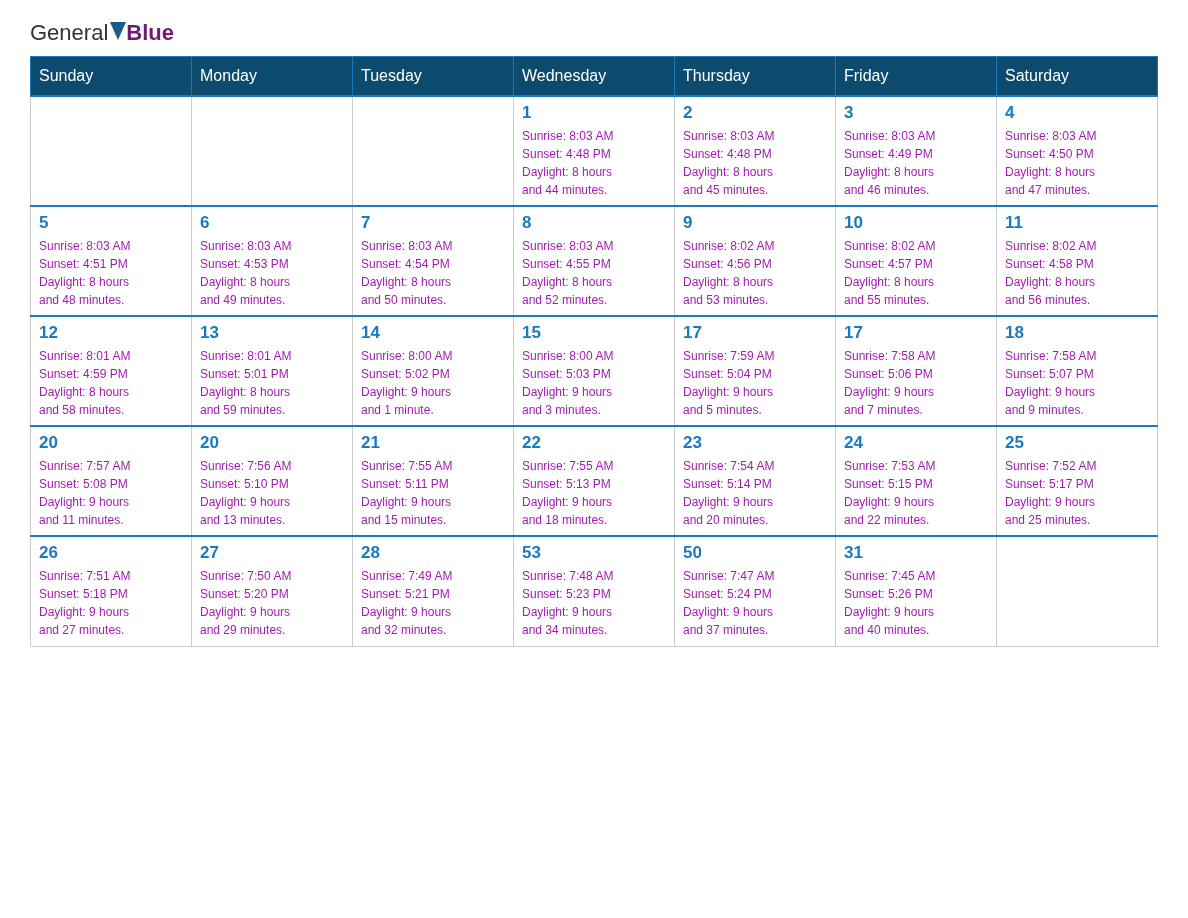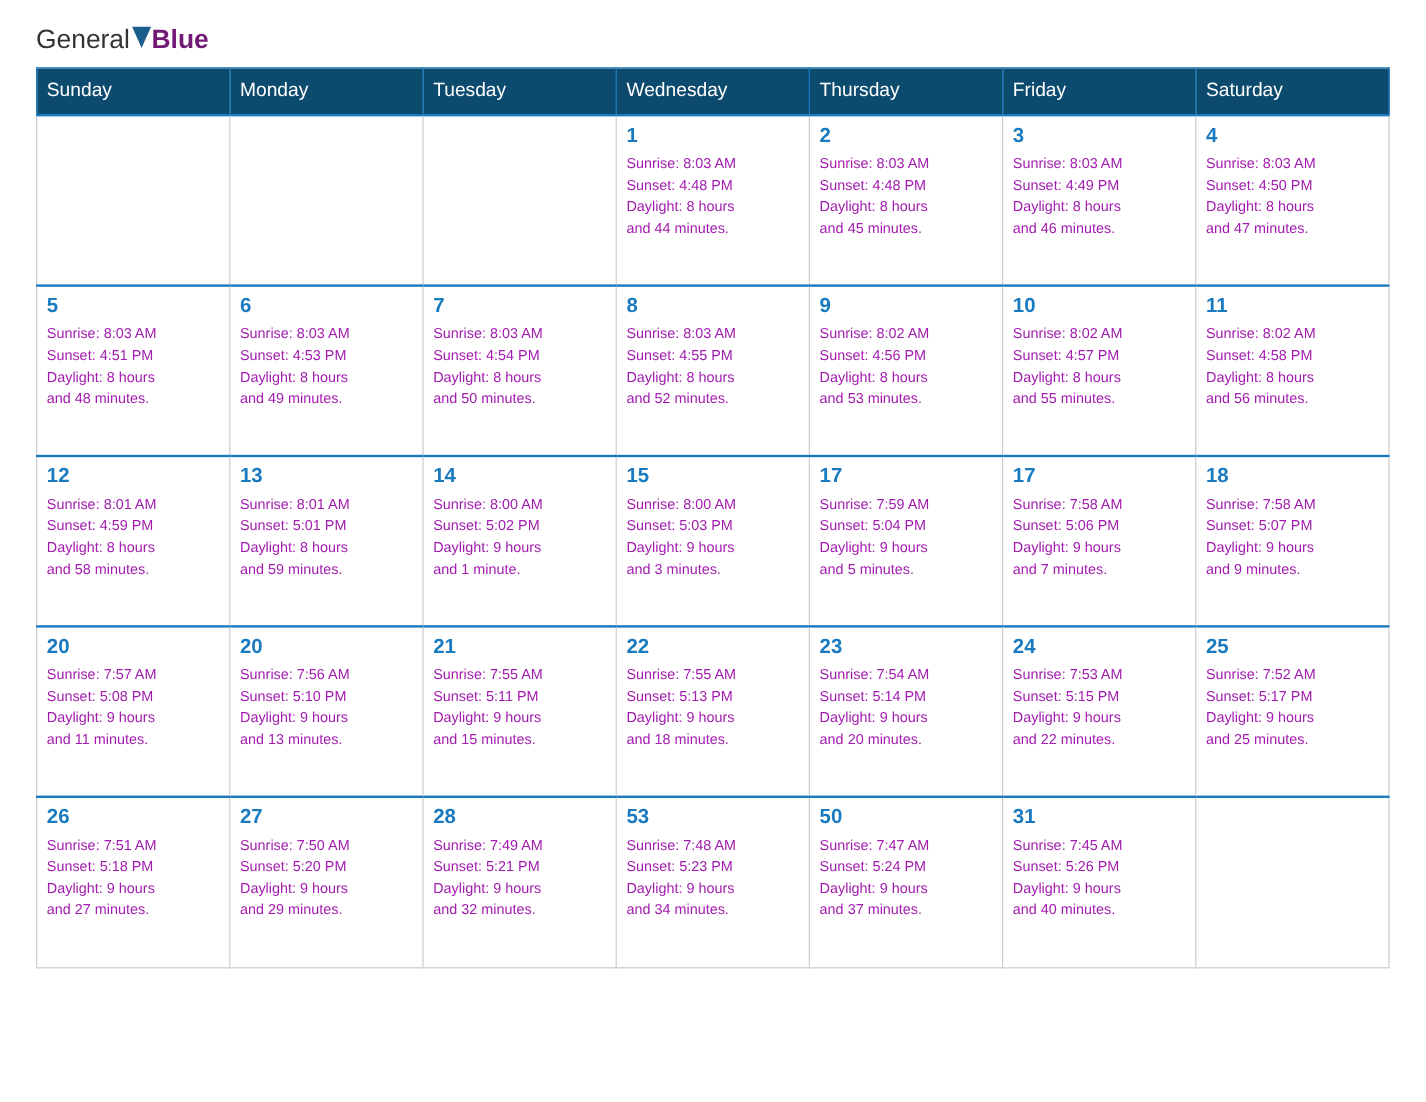--- a/index.html
+++ b/index.html
@@ -61,21 +61,21 @@
       font-size: 16px;
       font-weight: normal;
       border: 1px solid #1a7abf;
     }
     .calendar td {
       border: 1px solid #ccc;
       vertical-align: top;
       padding: 6px 8px;
       width: calc(100% / 7);
       min-height: 110px;
-      height: 142px;
+      height: 110px;
     }
     .day-number {
       font-size: 17px;
       color: #1a7abf;
       font-weight: bold;
       margin-bottom: 4px;
     }
     .day-info {
       font-size: 12px;
       color: #a21caf;

